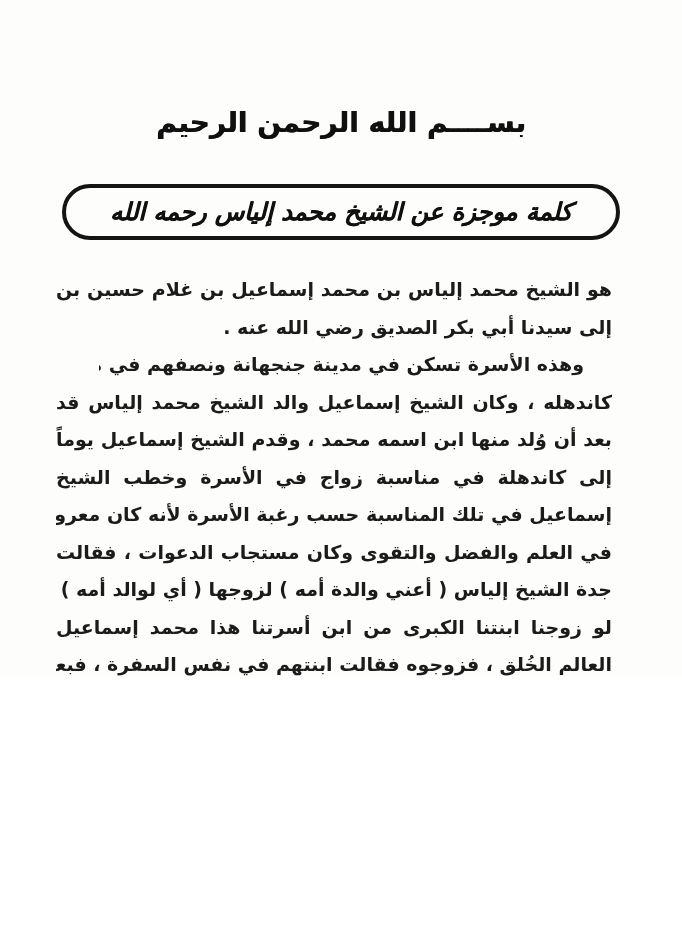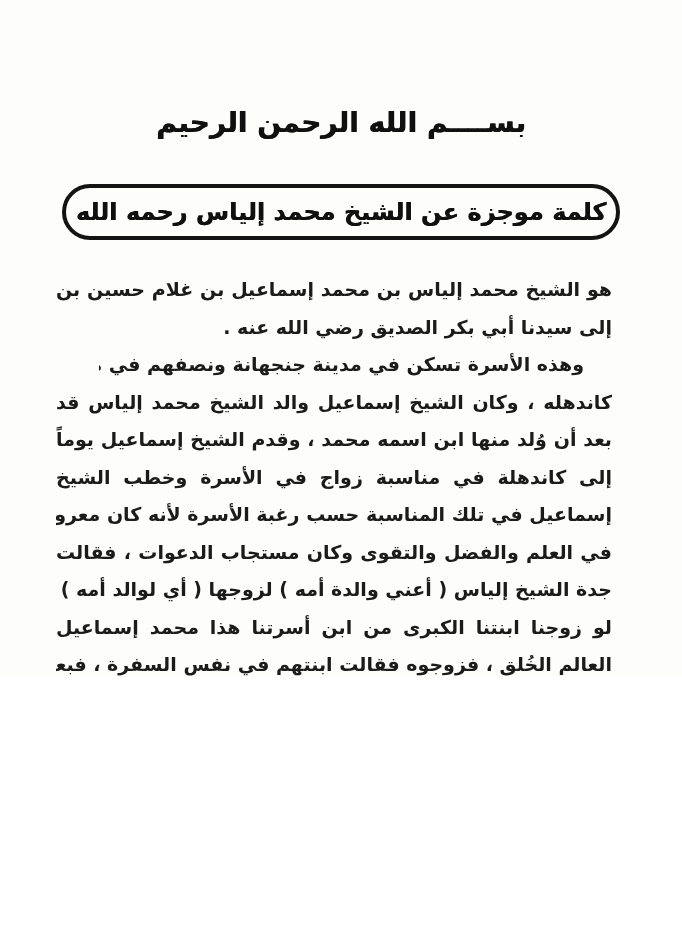--- a/index.html
+++ b/index.html
@@ -35,20 +35,21 @@
     top: 184px;
     right: 62px;
     left: 62px;
     height: 48px;
     border: 4px solid #141414;
     border-radius: 36px;
     display: flex;
     align-items: center;
     justify-content: center;
     background: #fdfdfb;
+    font-style: italic;
   }
   .title-box .title-text {
     font-size: 24px;
     font-weight: bold;
     color: #101010;
     text-shadow: 0.5px 0 0 currentColor;
     white-space: nowrap;
   }
   .body-text {
     position: absolute;

